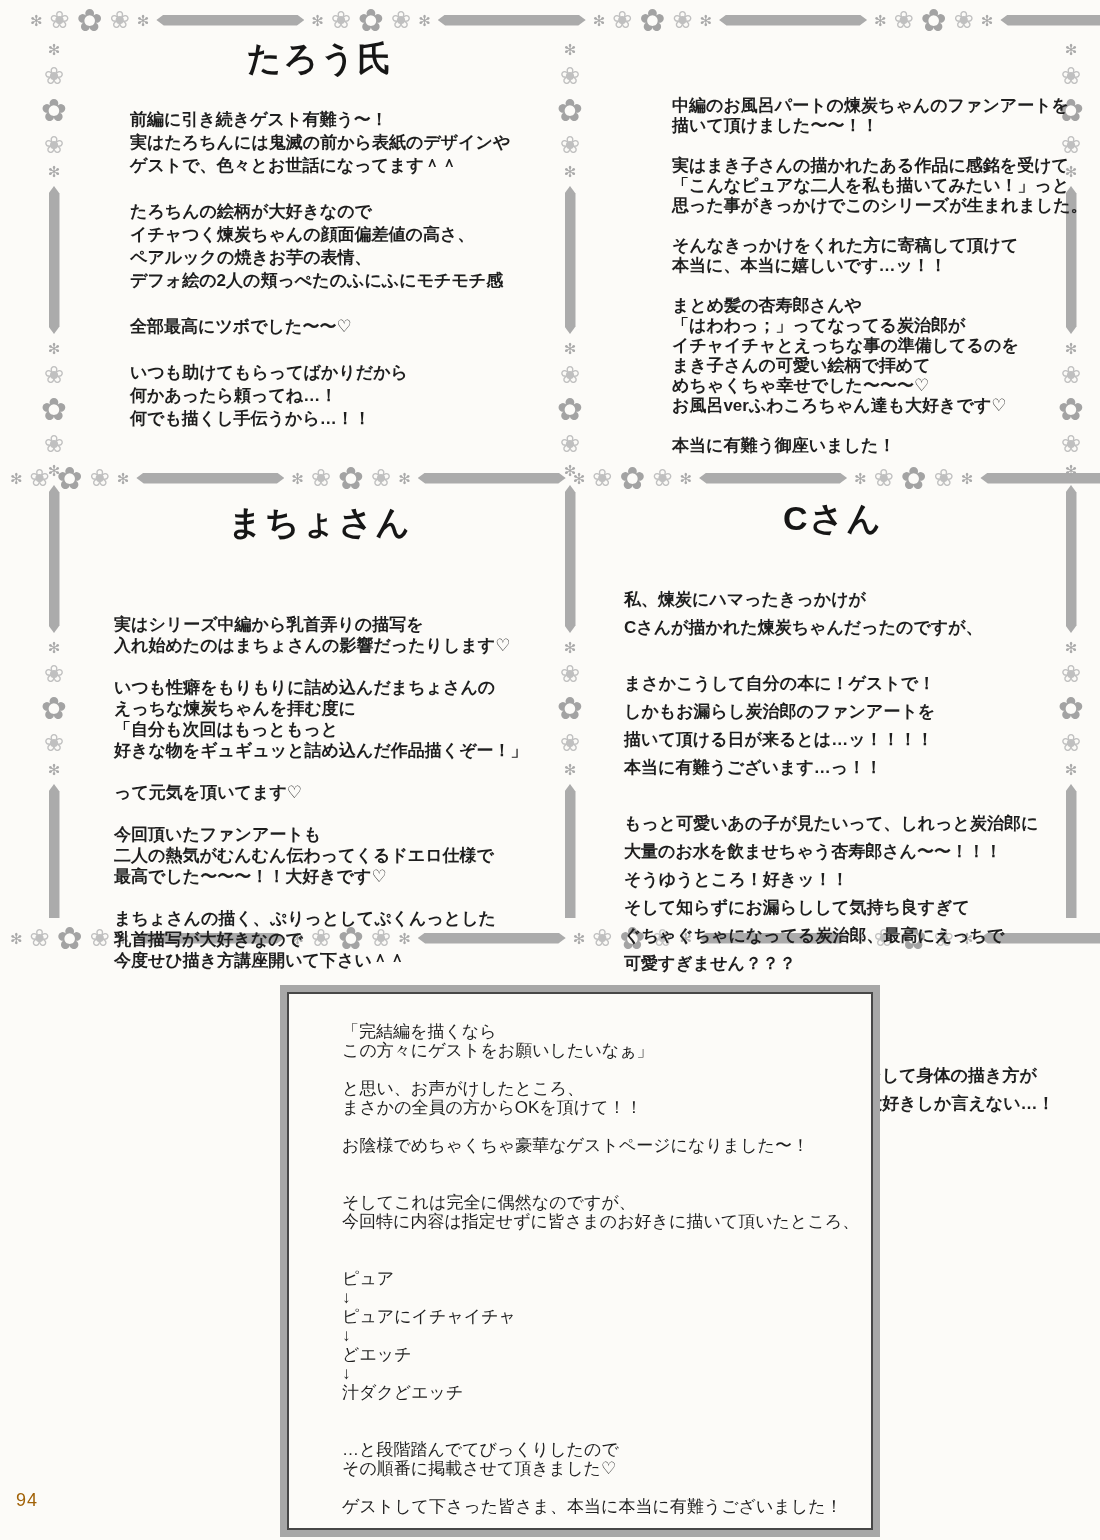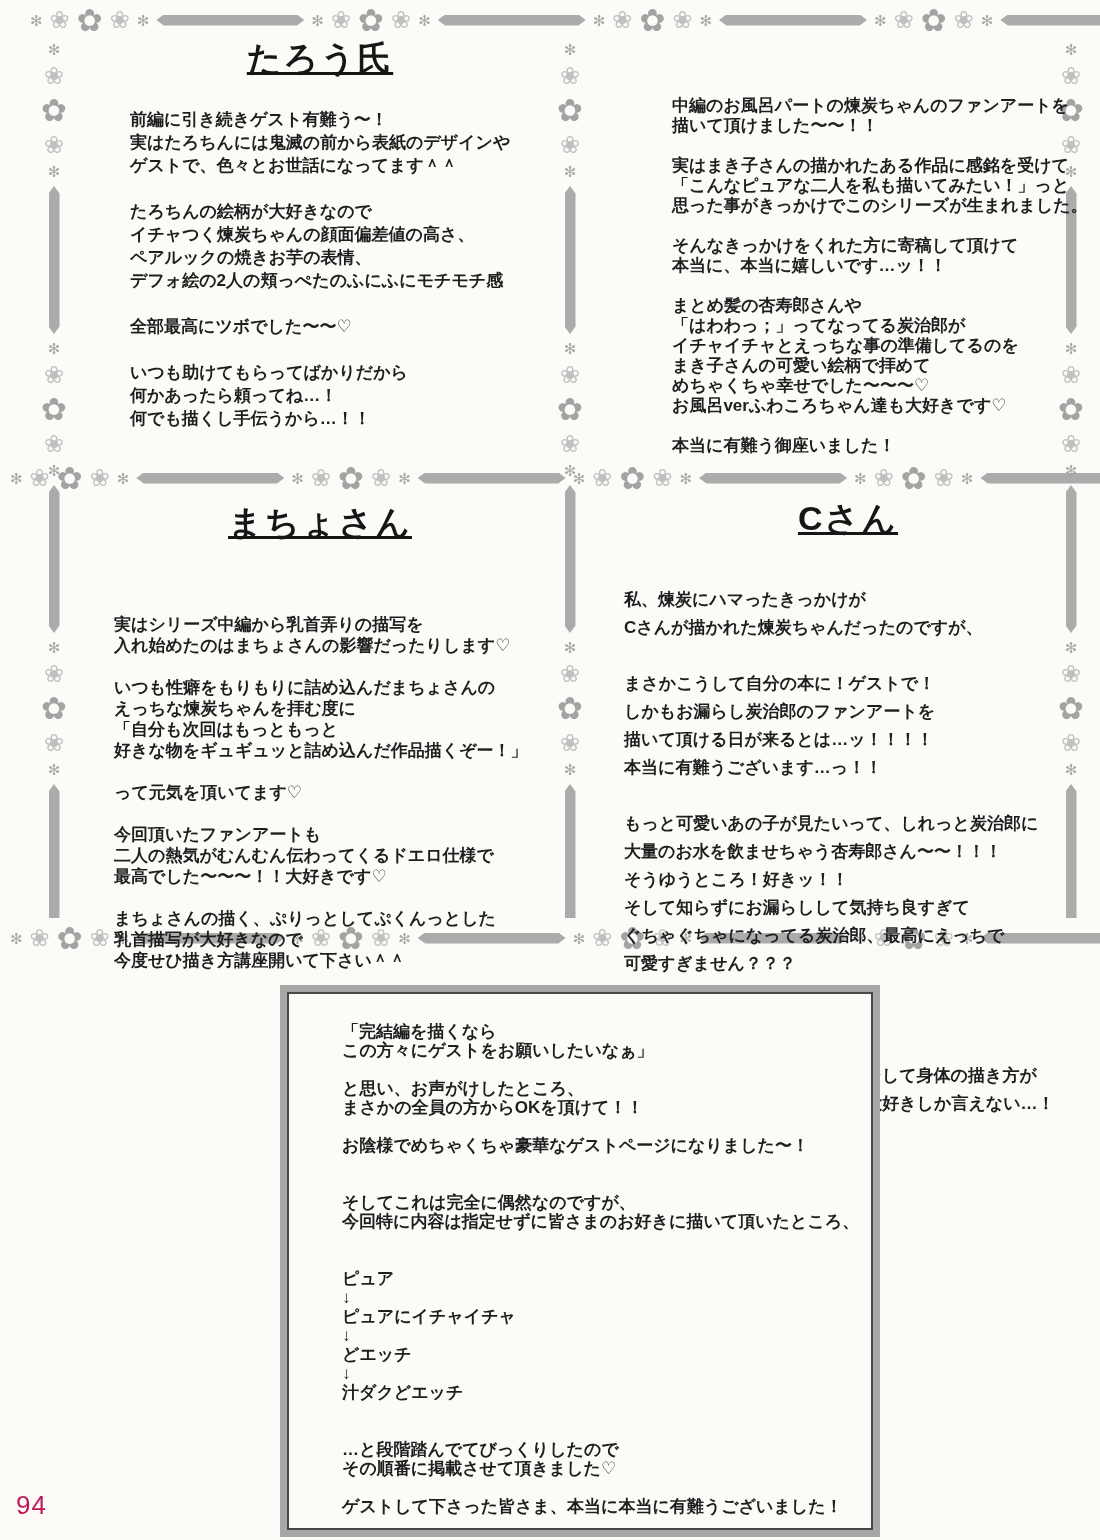--- a/index.html
+++ b/index.html
@@ -39,66 +39,65 @@
 
   
   .sec-title{
     position:absolute;
     width:470px;
     text-align:center;
     font-size:34px;
     font-weight:bold;
     letter-spacing:2px;
     color:#161616;
-    text-decoration:underline;
   }
   .sec-body{
     position:absolute;
     width:445px;
     font-size:17px;
     font-weight:bold;
     white-space:pre;
     color:#1e1e1e;
   }
   #title-0{left:85px; top:36px;}
   #title-1{left:590px;top:34px;}
   #title-2{left:85px; top:500px;}
-  #title-3{left:613px;top:496px;}
+  #title-3{left:598px;top:496px;}
   #body-0{left:130px;top:108px;line-height:23px;}
   #body-1{left:672px;top:96px; line-height:20px;}
   #body-2{left:114px;top:566px;line-height:21px;margin-top:48px;}
   #body-3{left:624px;top:542px;line-height:28px;margin-top:44px;}
 
   
   .afterword-box{
     position:absolute;
     left:280px;top:985px;
     width:600px;height:552px;
     box-sizing:border-box;
     border:7px solid #a7a7a7;
     box-shadow:inset 0 0 0 2px #474747;
     background:#fcfbf8;
   }
   .afterword-text{
     position:absolute;
     left:55px;top:30px;
     width:520px;
     font-size:17px;
-    font-weight:bold;
+    font-weight:normal;
     line-height:19px;
     white-space:pre;
     color:#1e1e1e;
   }
 
   
   .page-number{
     position:absolute;
     left:16px;top:1490px;
-    font-size:26px;
-    color:#be185d;
+    font-size:18px;
+    color:#a16207;
     letter-spacing:1px;
   }
 </style>
 </head>
 <body>
 
 <div class="page">
 
   <div class="orn h" id="orn-top">
       <span class="orn-f-small">✻</span>

